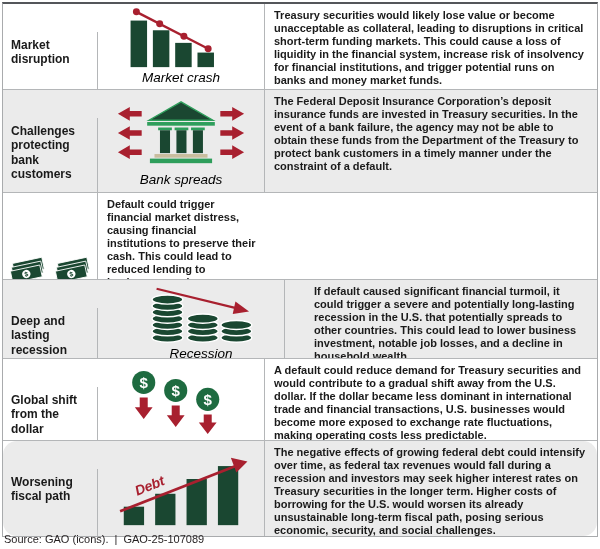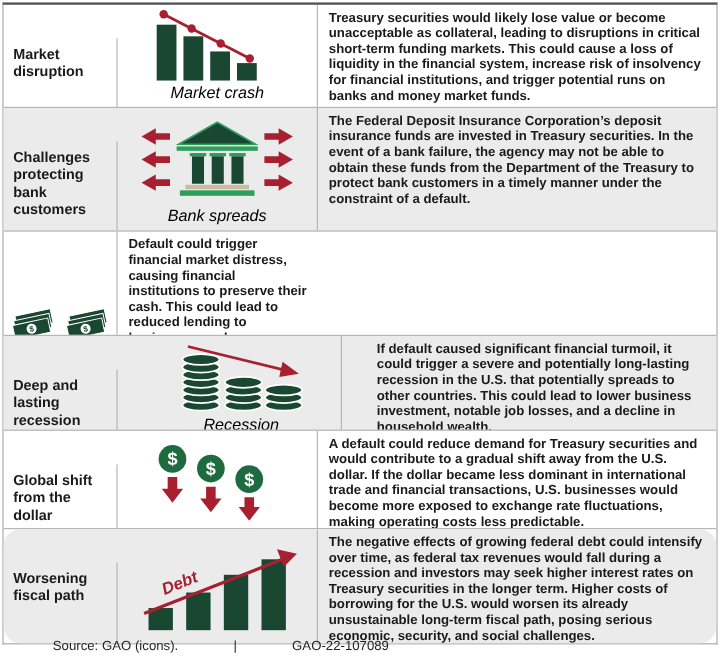--- a/index.html
+++ b/index.html
@@ -43,21 +43,21 @@
     white-space:nowrap; line-height:1.1; padding-bottom:1px;
   }
   .text-cell {
     padding:5px 8px 3px 9px;
     font-size:11px; line-height:13px;font-weight:bold;
   }
   .footer {
     position:absolute; left:4px; top:533px;
     font-size:11px; color:#231f20;
   }
-  .footer span { margin-right:6px;margin-left:40px; }
+  .footer span { margin-right:6px; }
   svg text.dollar { font-family:"Liberation Sans", sans-serif; font-weight:bold; }
   svg text.debt {
     font-family:"Liberation Sans", sans-serif;
     font-weight:bold; font-style:italic; font-size:15px;
   }
 </style>
 </head>
 <body>
 
 <div class="figure-table">
@@ -214,14 +214,14 @@
           <text class="debt" x="46" y="36" fill="#a8202f" text-anchor="middle" transform="rotate(-22 52 32)">Debt</text>
         </svg>
       </div>
     </div>
     <div class="text-cell">The negative effects of growing federal debt could intensify over time, as federal tax revenues would fall during a recession and investors may seek higher interest rates on Treasury securities in the longer term. Higher costs of borrowing for the U.S. would worsen its already unsustainable long-term fiscal path, posing serious economic, security, and social challenges.</div>
   </div>
 
 </div>
 
 <div class="footer">
-  <span>Source: GAO (icons).</span><span>|</span><span>GAO-22-107089</span>
+  <span>Source: GAO (icons).</span><span>|</span><span>GAO-25-107089</span>
 </div>
 
 </body></html>

